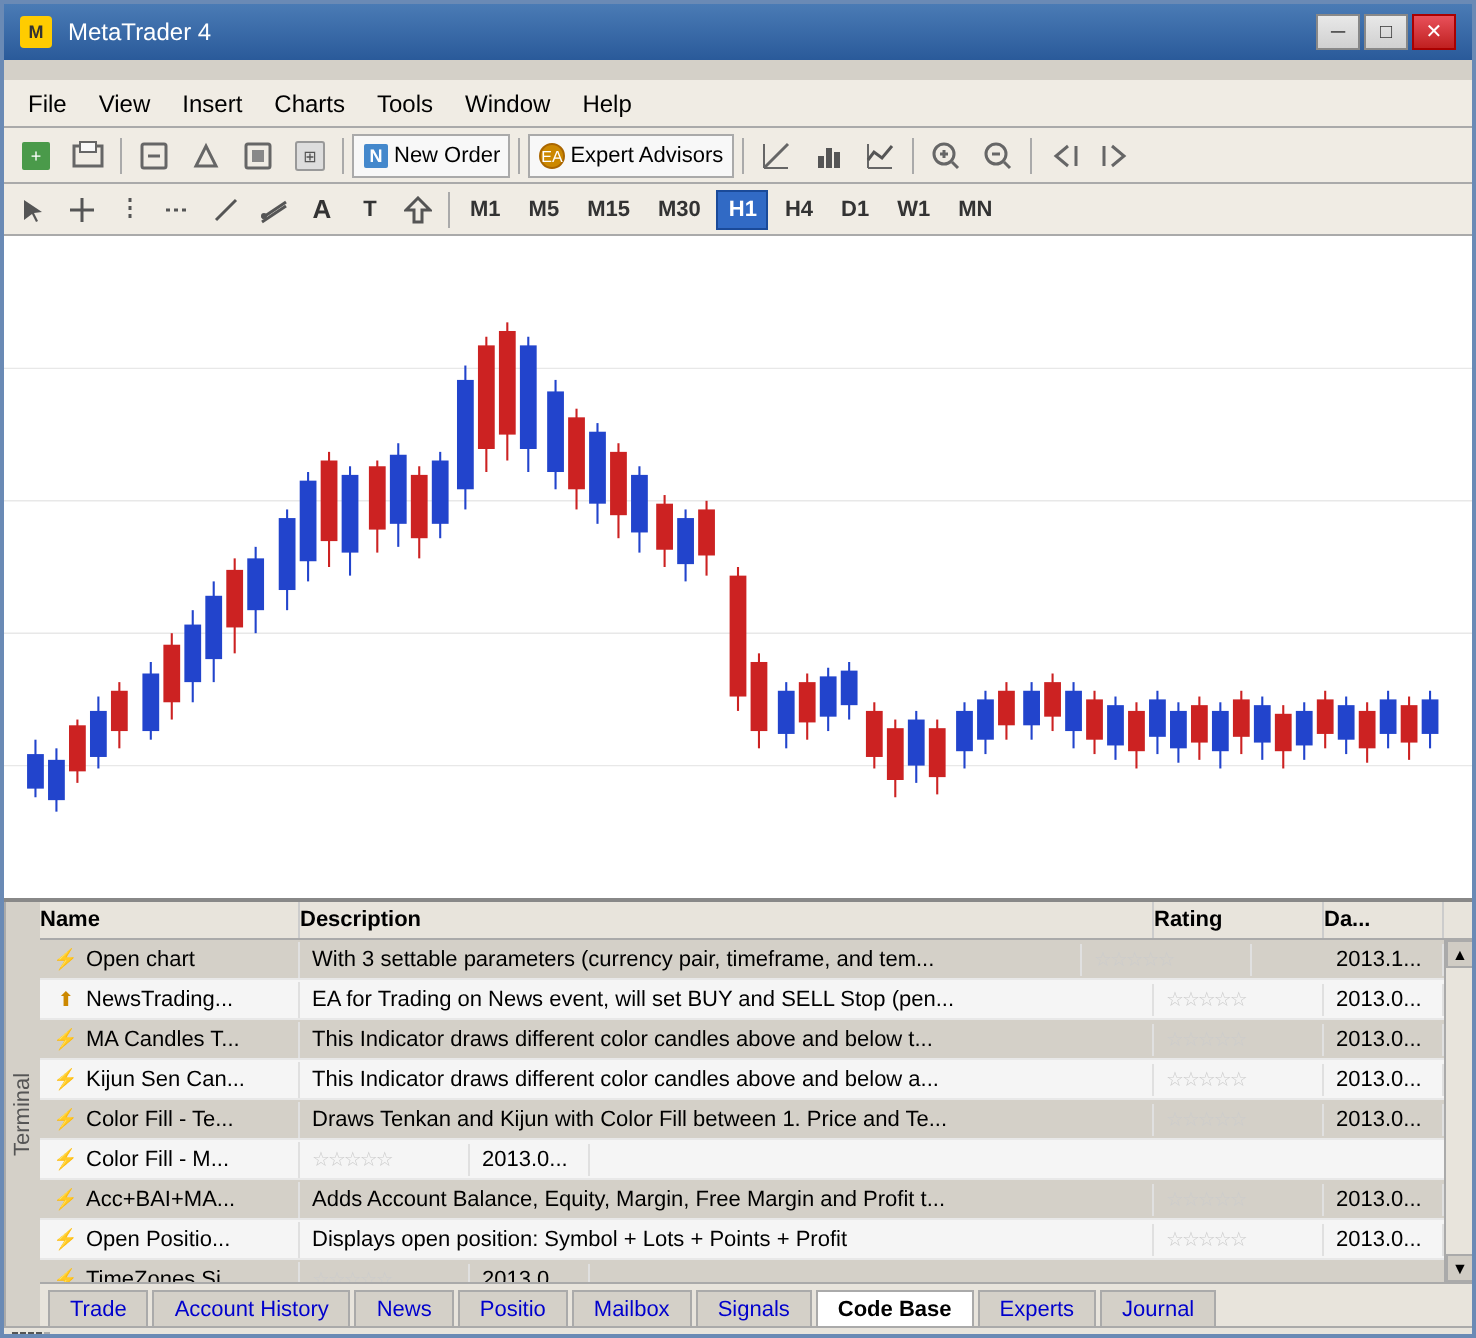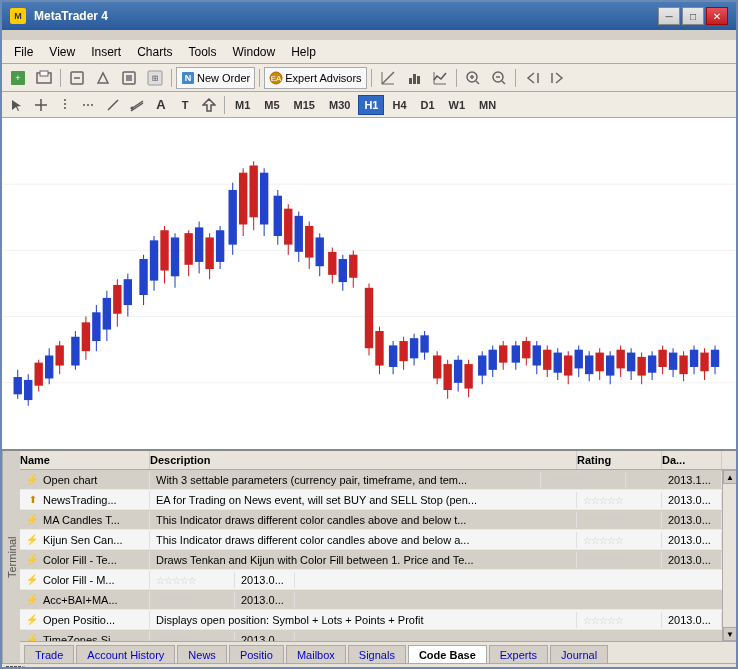--- a/index.html
+++ b/index.html
@@ -34,21 +34,21 @@
       display: flex;
       align-items: center;
       justify-content: center;
       font-size: 10px;
       font-weight: bold;
       color: #333;
     }
     .title-bar-text {
       color: white;
       font-size: 12px;
-      font-weight: bold;
+      font-weight: normal;
     }
     .title-bar-controls {
       display: flex;
       gap: 2px;
     }
     .title-btn {
       width: 22px;
       height: 18px;
       border: 1px solid #888;
       background: linear-gradient(to bottom, #e8e8e8, #d0d0d0);
@@ -767,20 +767,21 @@
       <div class="panel-cell" style="width:85px;">
         <span class="star-rating">☆☆☆☆☆</span>
       </div>
       <div class="panel-cell" style="width:60px;">2013.0...</div>
     </div>
                 <div class="panel-row">
       <div class="panel-cell" style="width:130px; display:flex; align-items:center;">
         <span class="cell-icon" style="color:#cc8800;">⚡</span>
         <span>Acc+BAI+MA...</span>
       </div>
+      <div class="panel-cell" style="flex:1;">Adds Account Balance, Equity, Margin, Free Margin and Profit t...</div>
       <div class="panel-cell" style="width:85px;">
         <span class="star-rating">☆☆☆☆☆</span>
       </div>
       <div class="panel-cell" style="width:60px;">2013.0...</div>
     </div>
                 <div class="panel-row">
       <div class="panel-cell" style="width:130px; display:flex; align-items:center;">
         <span class="cell-icon" style="color:#cc8800;">⚡</span>
         <span>Open Positio...</span>
       </div>

